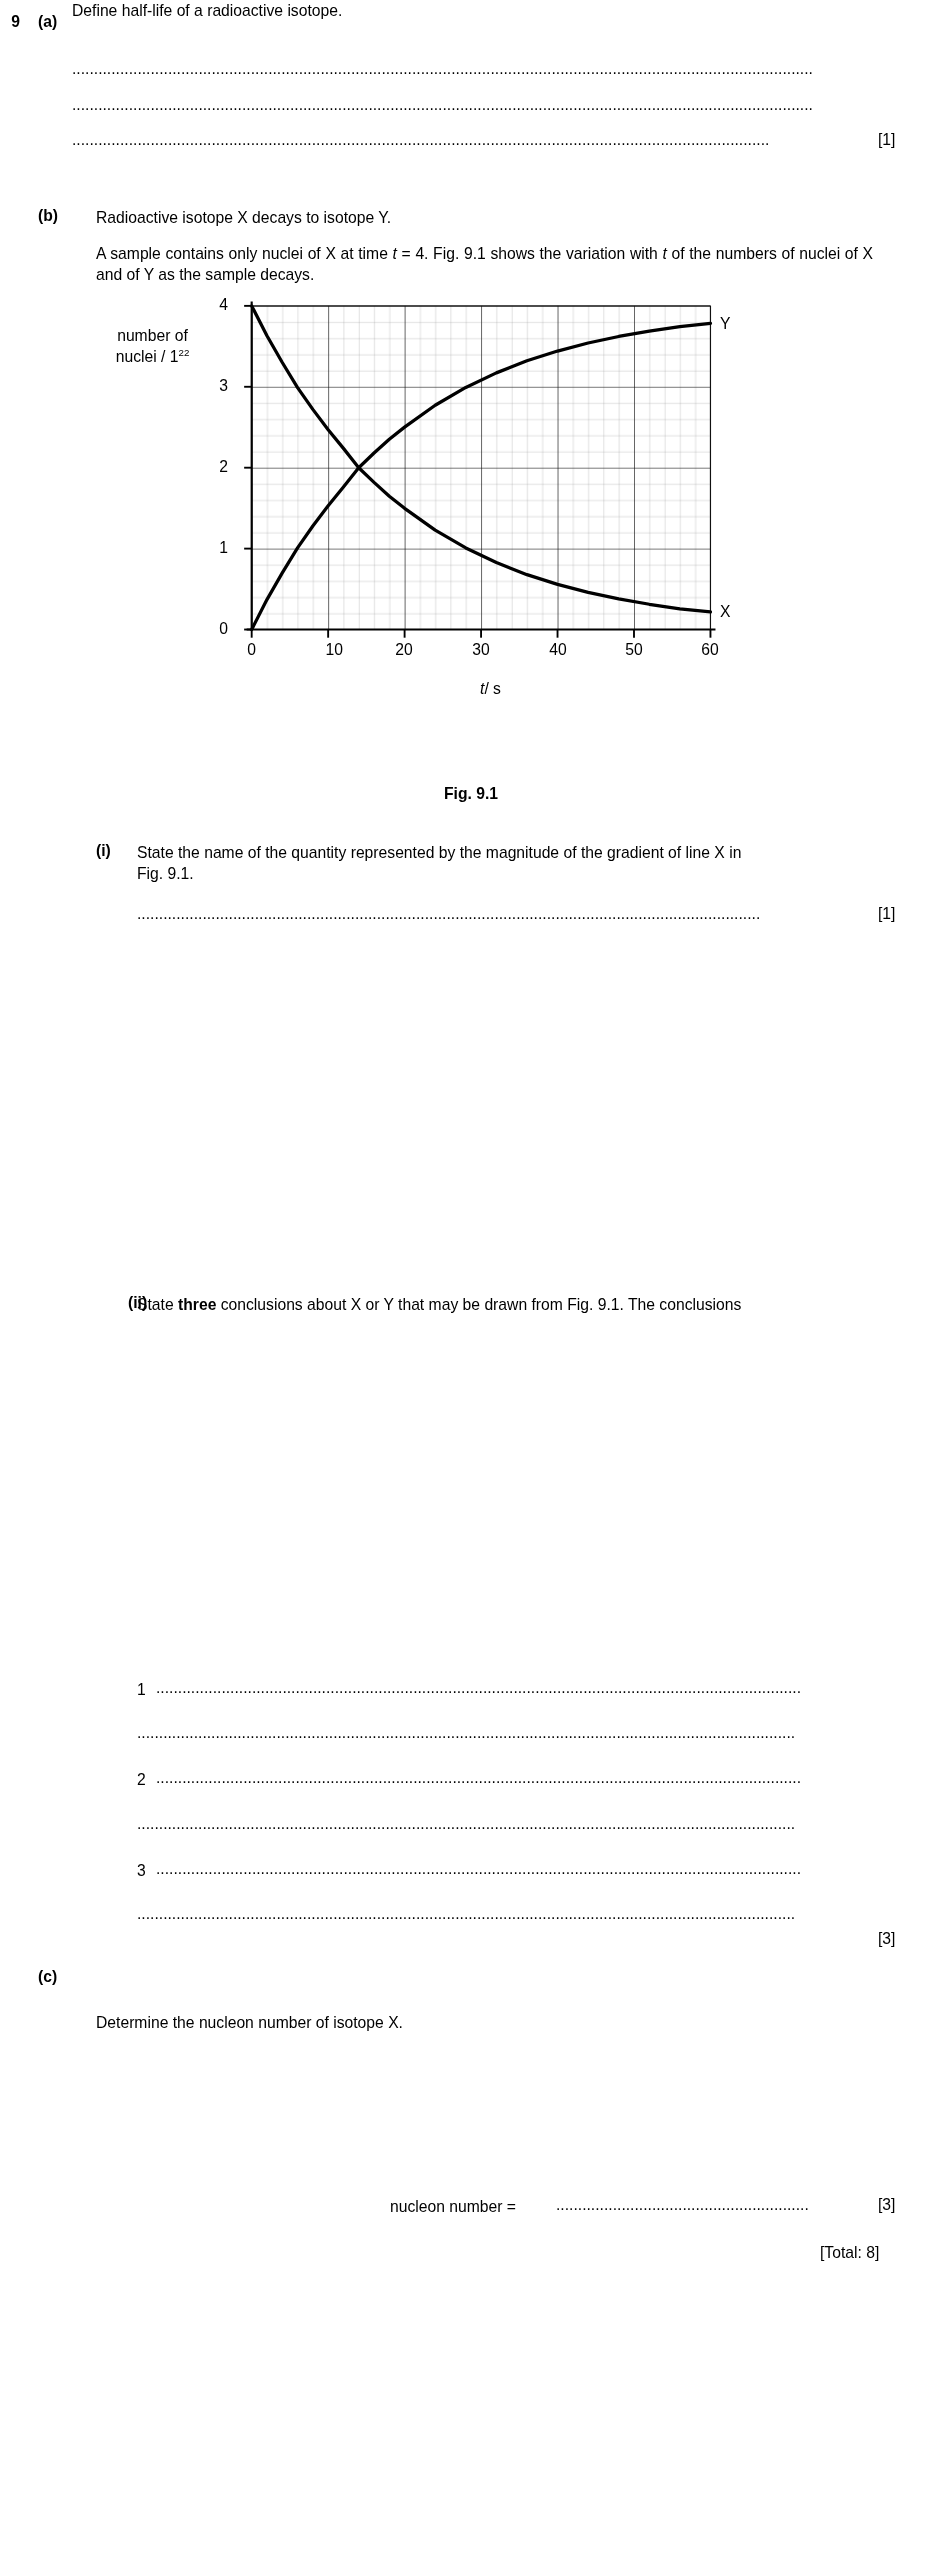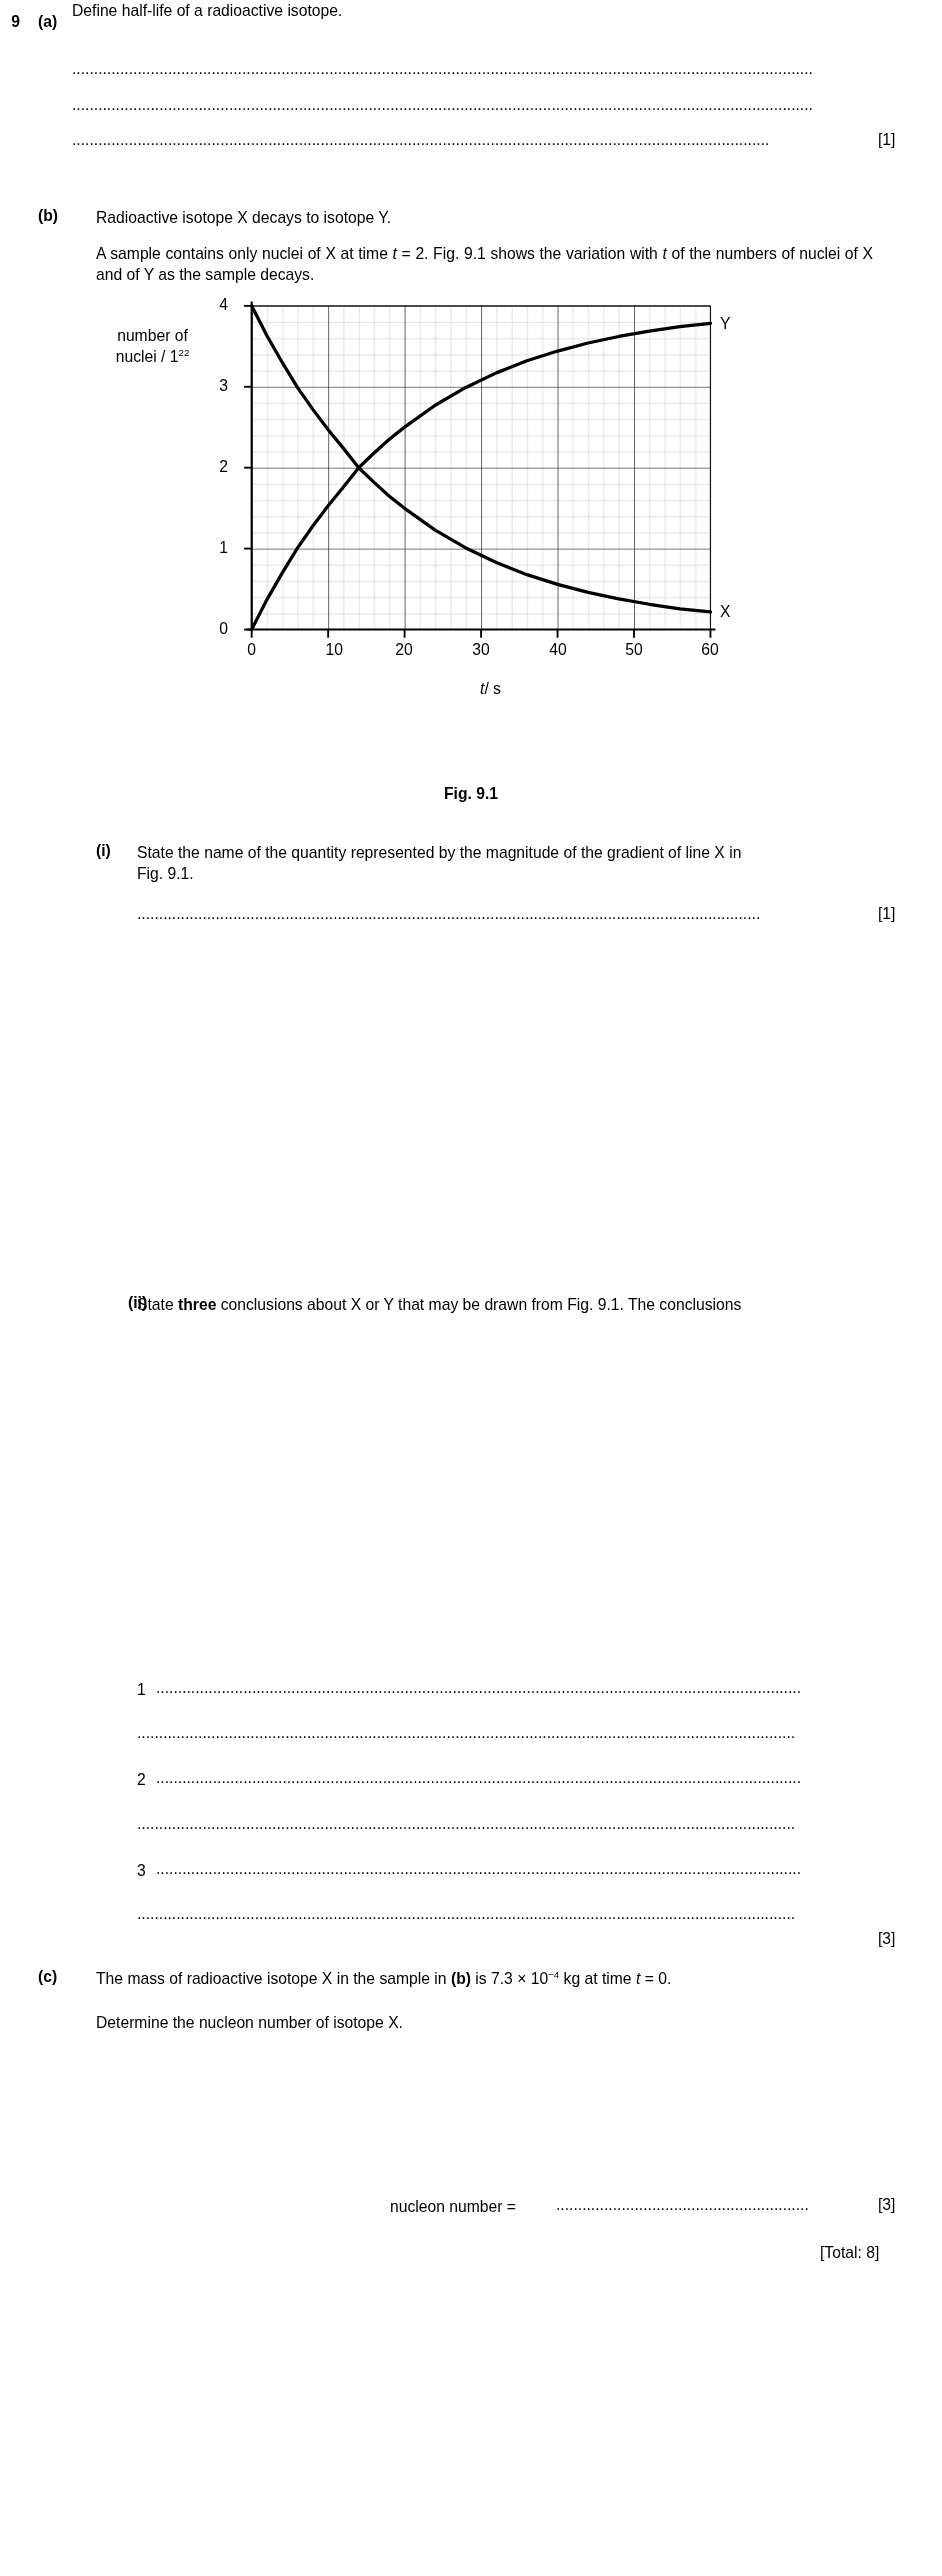--- a/index.html
+++ b/index.html
@@ -46,21 +46,21 @@
 
   <div class="dots" style="left:72px;top:60px;width:836px;">..........................................................................................................................................................................</div>
   <div class="dots" style="left:72px;top:96px;width:836px;">..........................................................................................................................................................................</div>
   <div class="dots" style="left:72px;top:131px;width:781px;">................................................................................................................................................................</div>
   <div class="marks" style="left:878px;top:131px;">[1]</div>
 
   <div class="part" style="left:38px;top:207px;">(b)</div>
   <div class="txt" style="left:96px;top:207px;width:817px;">Radioactive isotope X decays to isotope Y.</div>
 
   <div class="txt just" style="left:96px;top:243px;width:777px;">
-    <span>A sample contains only nuclei of X at time </span><span class="it">t</span><span> = 2. Fig. 9.1 shows the variation with </span><span class="it">t</span><span> of the</span>
+    <span>A sample contains only nuclei of X at time </span><span class="it">t</span><span> = 4. Fig. 9.1 shows the variation with </span><span class="it">t</span><span> of the</span>
     <span>numbers of nuclei of X and of Y as the sample decays.</span>
   </div>
 
   <div id="graph-wrap" style="left:82px;top:295px;width:773px;height:478px;">
 
     <div class="axis-label" style="left:0px;top:30px;width:141px;">
       <span>number of</span><br>
       <span><span>nuclei / 1</span><sup>22</sup></span>
     </div>
 
@@ -157,21 +157,20 @@
   <div class="txt" style="left:137px;top:1769px;">2</div>
   <div class="dots" style="left:156px;top:1769px;width:757px;">....................................................................................................................................................</div>
   <div class="dots" style="left:137px;top:1815px;width:776px;">.......................................................................................................................................................</div>
 
   <div class="txt" style="left:137px;top:1860px;">3</div>
   <div class="dots" style="left:156px;top:1860px;width:757px;">....................................................................................................................................................</div>
   <div class="dots" style="left:137px;top:1905px;width:776px;">.......................................................................................................................................................</div>
   <div class="marks" style="left:878px;top:1930px;">[3]</div>
 
   <div class="part" style="left:38px;top:1968px;">(c)</div>
-  <div class="txt" style="left:96px;top:1968px;width:817px;"><span>The mass of radioactive isotope X in the sample in </span><span class="bd">(b)</span><span> is 7.3 × 10</span><sup>−4</sup><span> kg at time </span><span class="it">t</span><span> = 0.</span></div>
 
   <div class="txt" style="left:96px;top:2012px;width:817px;">Determine the nucleon number of isotope X.</div>
 
   <div class="txt" style="left:390px;top:2196px;">nucleon number =</div>
   <div class="dots" style="left:556px;top:2196px;width:297px;">..........................................................</div>
   <div class="marks" style="left:878px;top:2196px;">[3]</div>
 
   <div class="marks" style="left:820px;top:2244px;">[Total: 8]</div>
 
 </div>

